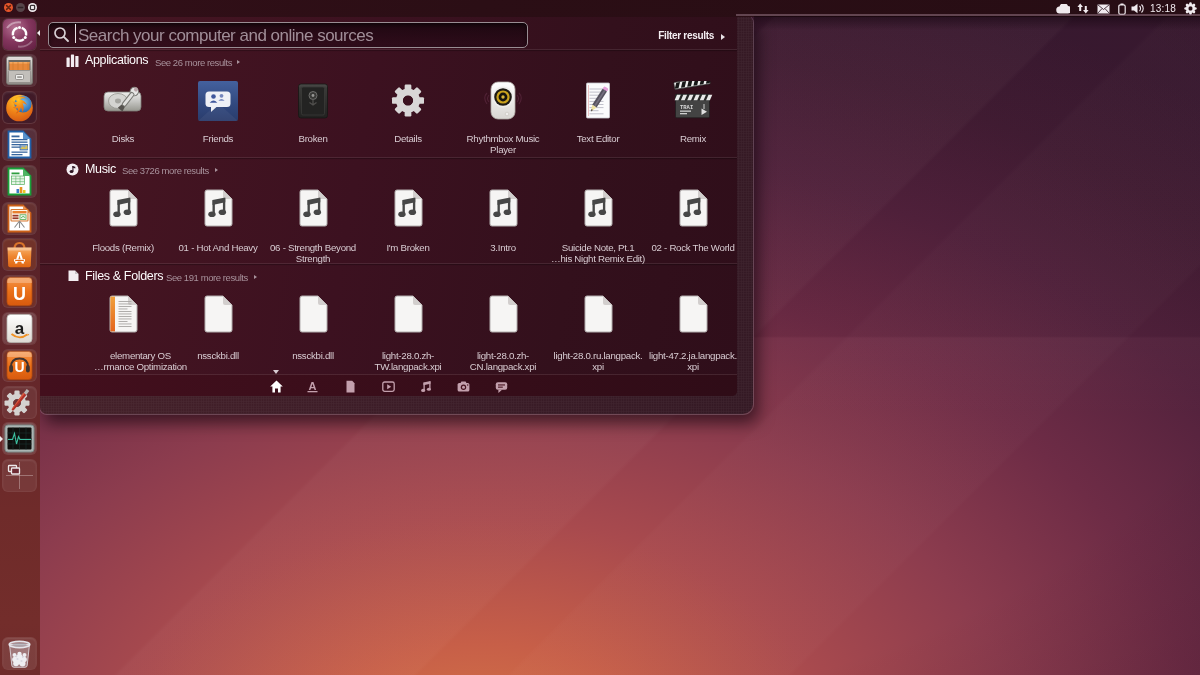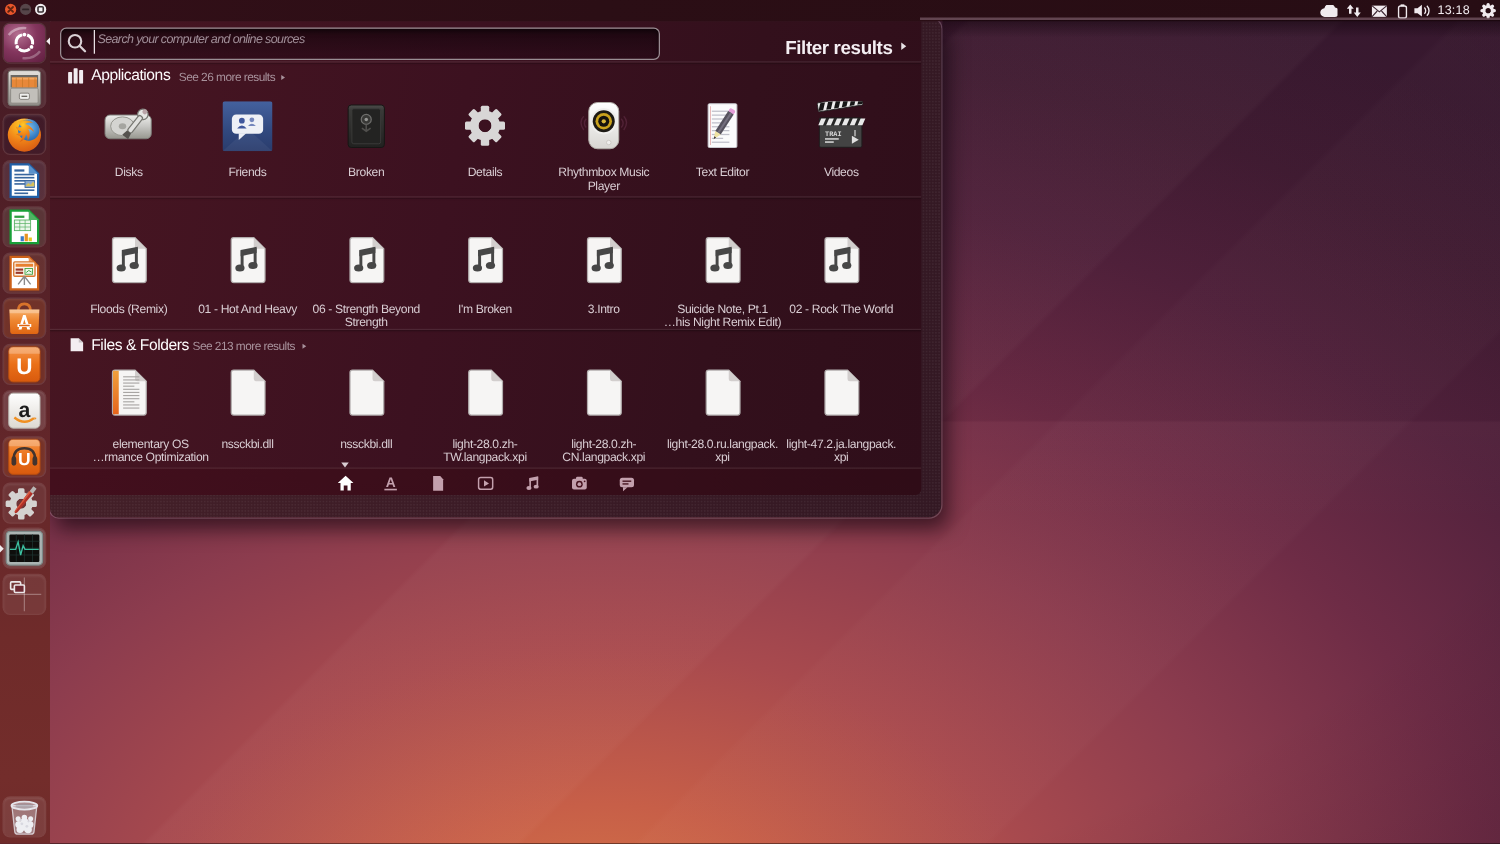--- a/index.html
+++ b/index.html
@@ -51,30 +51,30 @@
   background-size:2.5px 2.5px; }
 .dash { position:absolute; left:40px; top:17px; width:697px; height:379px;
   background:linear-gradient(100deg, #481622 0%, #3c1120 45%, #33101c 75%, #2f0e1a 100%);
   border-radius:0 0 5px 0; overflow:hidden; }
 .sep { position:absolute; left:0; width:697px; height:1px; background:rgba(255,255,255,0.09); box-shadow:0 1px 1px rgba(0,0,0,0.3); }
 
 .sbox { position:absolute; left:8px; top:4.5px; width:480px; height:26px; border:1px solid #998d93; border-radius:5px;
   background:linear-gradient(rgba(8,0,6,0.55), rgba(30,6,20,0.4));
   box-shadow:inset 0 2px 4px rgba(0,0,0,0.55); }
 .caret { position:absolute; left:34.5px; top:7px; width:1.3px; height:19px; background:#e8e0e4; }
-.phold { position:absolute; left:38px; top:8.5px; font-style:italic; font-size:10px; letter-spacing:-0.5px; color:#a08e98; white-space:nowrap; }
-.filter { position:absolute; right:23px; top:13px; font-size:15px; font-weight:600; letter-spacing:-0.3px; color:#f4eef2; white-space:nowrap; }
+.phold { position:absolute; left:38px; top:8.5px; font-size:17px; letter-spacing:-0.5px; color:#a08e98; white-space:nowrap; }
+.filter { position:absolute; right:23px; top:13px; font-size:10px; font-weight:600; letter-spacing:-0.3px; color:#f4eef2; white-space:nowrap; }
 .filter:after { content:""; position:absolute; right:-11px; top:3.5px; border-left:4.5px solid #e8e2e6; border-top:3.2px solid transparent; border-bottom:3.2px solid transparent; }
 
-.hdr { position:absolute; left:0; width:697px; height:20px;text-decoration:underline; }
+.hdr { position:absolute; left:12px; width:697px; height:20px;text-decoration:underline; }
 .hdr .ht { position:absolute; left:33px; top:0; font-size:12.5px; letter-spacing:-0.35px; color:#fdfbfc; }
 .hdr .hs { position:absolute; top:3.5px; font-size:9.5px; letter-spacing:-0.42px; color:#a8929c; }
 .hdr .ha { position:absolute; top:6.5px; width:0; height:0; border-left:3.8px solid #a8929c; border-top:2.8px solid transparent; border-bottom:2.8px solid transparent; }
 
-.cell { position:absolute; width:95px; }
+.cell { position:absolute; width:95px;margin-left:20px; }
 .lbl { text-align:center; }
 .lbl .ll { font-size:9.7px; line-height:11px; letter-spacing:-0.28px; color:#d9cdd3; white-space:nowrap; text-align:center; }
 
 .lensbar { position:absolute; left:0; top:357px; width:697px; height:22px;
   background:linear-gradient(90deg, #430f1d, #2f0c17); border-top:1px solid rgba(255,255,255,0.1); }
 .uparrow { position:absolute; left:232.5px; top:-5.5px; width:0; height:0; border-top:4px solid #d8ccd2; border-left:3.5px solid transparent; border-right:3.5px solid transparent; }
 .abs { position:absolute; }
 </style>
 </head>
 <body>
@@ -276,23 +276,38 @@
             <path d="M35.5 13.8 l3.8 0 l-2.4 5.4 l-3.8 0 Z" fill="#e8e8e8"></path>
     <text x="7" y="27.5" font-family="Liberation Mono, monospace" font-size="5.5" fill="#d8d8d8" font-weight="bold">TRAI</text>
     <rect x="7" y="29.5" width="11" height="1.3" fill="#cfcfcf"></rect>
             <rect x="7" y="32" width="7" height="1.3" fill="#cfcfcf"></rect>
     <path d="M28.5 27.5 l0 6.5 5.5-3.2 Z" fill="#e0e0e0"></path>
             <rect x="30.5" y="23" width="1" height="5" fill="#cfcfcf"></rect>
           </svg>
         </div>
       </div>
       <div class="cell lbl" style="left:585.5px;top:116px">
-        <div class="ll">Videos</div>
+        <div class="ll">Remix</div>
       </div>
   <div class="sep" style="top:139.5px"></div>
+  <div class="hdr" style="top:144.5px">
+    <div style="position:absolute;left:14px;top:1px">
+          <svg class="abs" style="" width="13" height="13" viewBox="0 0 13 13">
+            <circle cx="6.5" cy="6.5" r="6" fill="#f3edf1"></circle>
+            <g fill="#2b1220">
+              <rect x="6.4" y="3" width="1.1" height="5.4"></rect>
+              <path d="M6.4 3 L9.3 3.8 L9.3 5.4 L6.4 4.6 Z"></path>
+              <ellipse cx="5.5" cy="8.6" rx="1.9" ry="1.5"></ellipse>
+            </g>
+          </svg>
+        </div>
+    <div class="ht">Music</div>
+    <div class="hs" style="left:70px">See 3726 more results</div>
+    <div class="ha" style="left:163px"></div>
+  </div>
   <div class="cell" style="left:15.5px;top:171.5px">
         <div style="position:absolute;left:32.5px;top:0">
           <svg class="abs" style="" width="30" height="38" viewBox="0 0 30 38">
             <path d="M2 3 q0-2 2-2 L20 1 L29 10 L29 35 q0 2 -2 2 L4 37 q-2 0 -2-2 Z" fill="#f6f5f4" stroke="#b2adad" stroke-width="1"></path>
             <path d="M20 1 L29 10 L22 10 q-2 0 -2-2 Z" fill="#d2cecd"></path>
             <g transform="translate(15,19.5) scale(1.12)" fill="#474747">
               <rect x="-4.9" y="-7.4" width="2.1" height="12.4"></rect>
               <rect x="4.4" y="-9.2" width="2.1" height="12.4"></rect>
               <path d="M-4.9 -7.6 L6.5 -9.9 L6.5 -5.5 L-4.9 -3.2 Z"></path>
               <ellipse cx="-5.4" cy="5.2" rx="3.3" ry="2.5"></ellipse>
@@ -416,21 +431,21 @@
       </div>
   <div class="sep" style="top:245.5px"></div>
   <div class="hdr" style="top:251.5px">
     <div style="position:absolute;left:15px;top:0px">
           <svg class="abs" style="" width="13" height="13" viewBox="0 0 13 13">
             <path d="M1.5 1.5 L8 1.5 L11.5 5 L11.5 12 L1.5 12 Z" fill="#f3edf1"></path>
             <path d="M8 1.5 L11.5 5 L8 5 Z" fill="#c9c2c6"></path>
           </svg>
         </div>
     <div class="ht">Files &amp; Folders</div>
-    <div class="hs" style="left:114px">See 213 more results</div>
+    <div class="hs" style="left:114px">See 191 more results</div>
     <div class="ha" style="left:202px"></div>
   </div>
   <div class="cell" style="left:15.5px;top:277.5px">
         <div style="position:absolute;left:32.5px;top:0">
           <svg class="abs" style="" width="30" height="38" viewBox="0 0 30 38">
             <path d="M2 3 q0-2 2-2 L20 1 L29 10 L29 35 q0 2 -2 2 L4 37 q-2 0 -2-2 Z" fill="#f6f5f4" stroke="#b2adad" stroke-width="1"></path>
             <path d="M20 1 L29 10 L22 10 q-2 0 -2-2 Z" fill="#d2cecd"></path>
             <defs>
               <linearGradient id="eos" x1="0" y1="0" x2="0" y2="1">
                 <stop offset="0" stop-color="#f0a03c"></stop>

